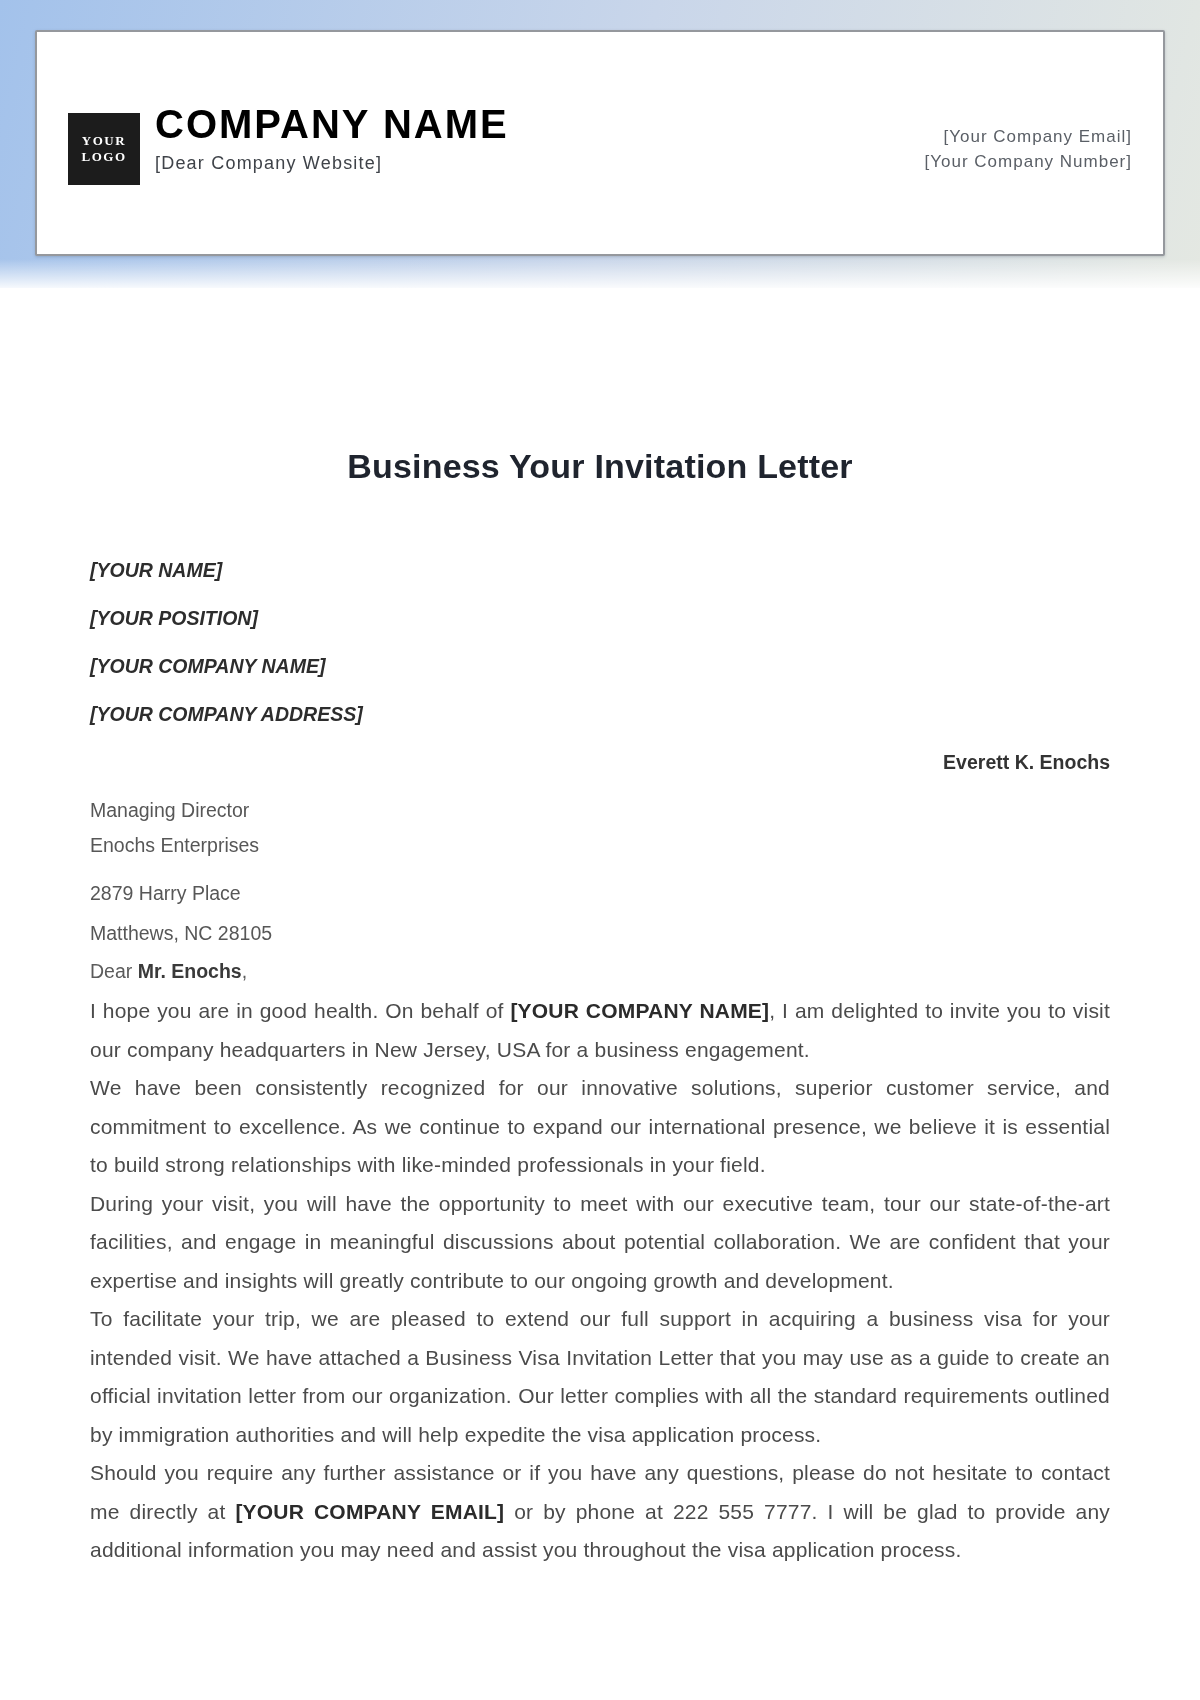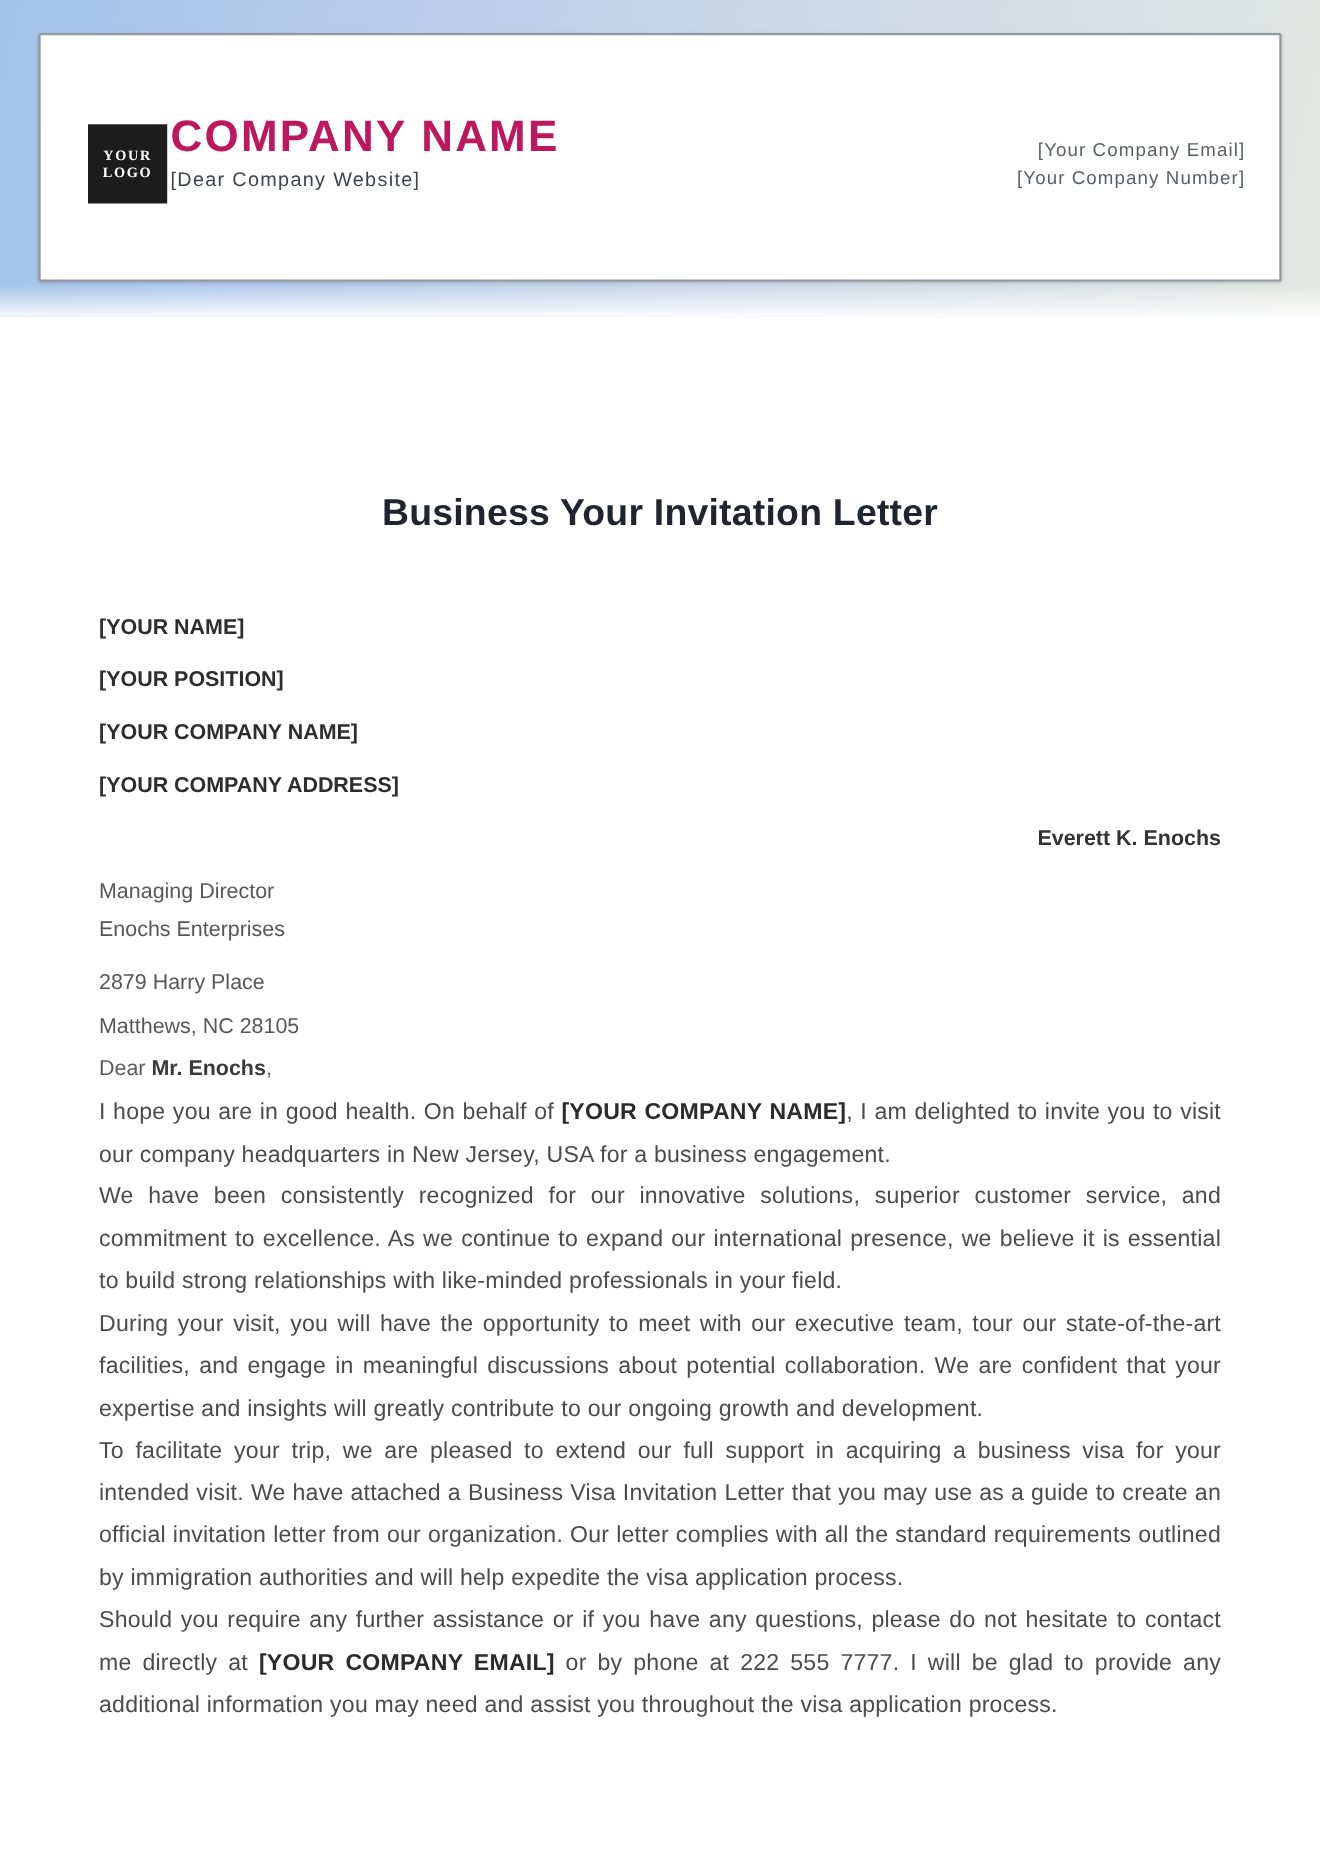--- a/index.html
+++ b/index.html
@@ -39,31 +39,30 @@
     display: flex;
     flex-direction: column;
     align-items: center;
     justify-content: center;
     font-family: "Liberation Serif", serif;
     font-weight: 700;
     font-size: 13px;
     line-height: 16px;
     letter-spacing: 1.5px;
     text-align: right;
-    margin-left: 12px;
   }
   .brand {
     position: absolute;
     left: 118px; top: 70px;
   }
   .company-name {
     font-size: 40px;
     font-weight: 700;
     letter-spacing: 2px;
-    color: #be185d;
+    color: #000000;
     line-height: 44px;
     white-space: nowrap;
   }
   .company-website {
     margin-top: 6px;
     font-size: 18px;
     letter-spacing: 1.2px;
     color: #3f4349;
     line-height: 22px;
   }
@@ -83,21 +82,21 @@
     margin-top: 158px;
     text-align: center;
     font-size: 34px;
     font-weight: 700;
     letter-spacing: 0.2px;
     color: #1f242e;
     line-height: 40px;
   }
   .sender { margin-top: 74px; font-size: 19.5px; }
   .sender .line { line-height: 20px; }
-  .ph  { font-weight: 700; color: #2d2d2d; margin-bottom: 28px; }
+  .ph  { font-weight: 700; color: #2d2d2d; margin-bottom: 28px; font-style: italic; }
   .ph-last { }
   .bold-name { font-weight: 700; color: #333333; margin-bottom: 28px; text-align: right; }
   .gray { color: #575757; }
   .mb29 { margin-bottom: 15px; }
   .mb28 { margin-bottom: 28px; }
   .mb20 { margin-bottom: 20px; }
   .mb18 { margin-bottom: 18px; }
   .salutation { color: #5b5b5b; margin-bottom: 11px; }
   .salutation .b { color: #3a3a3a; }
 

